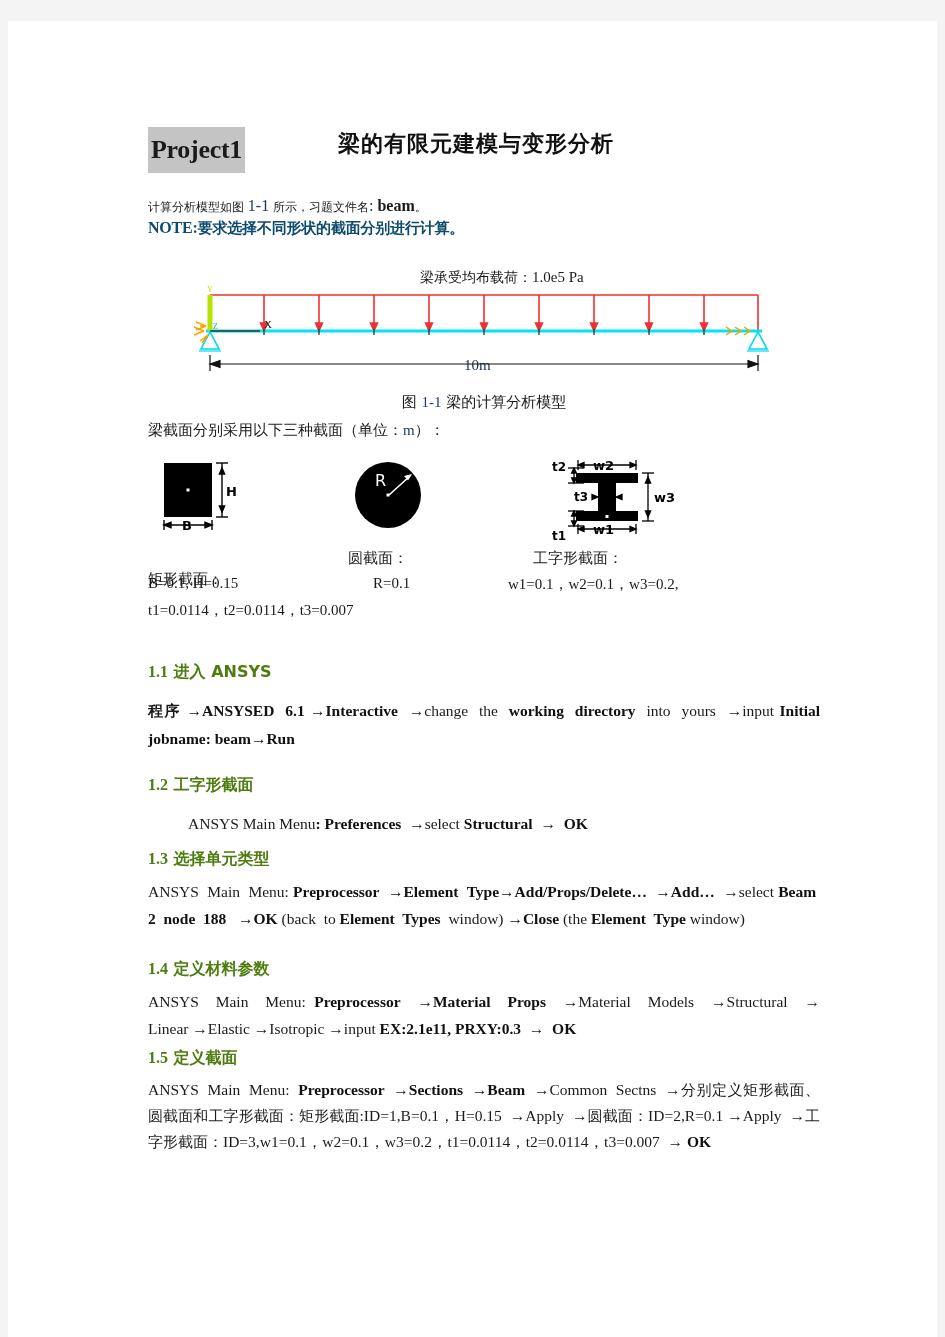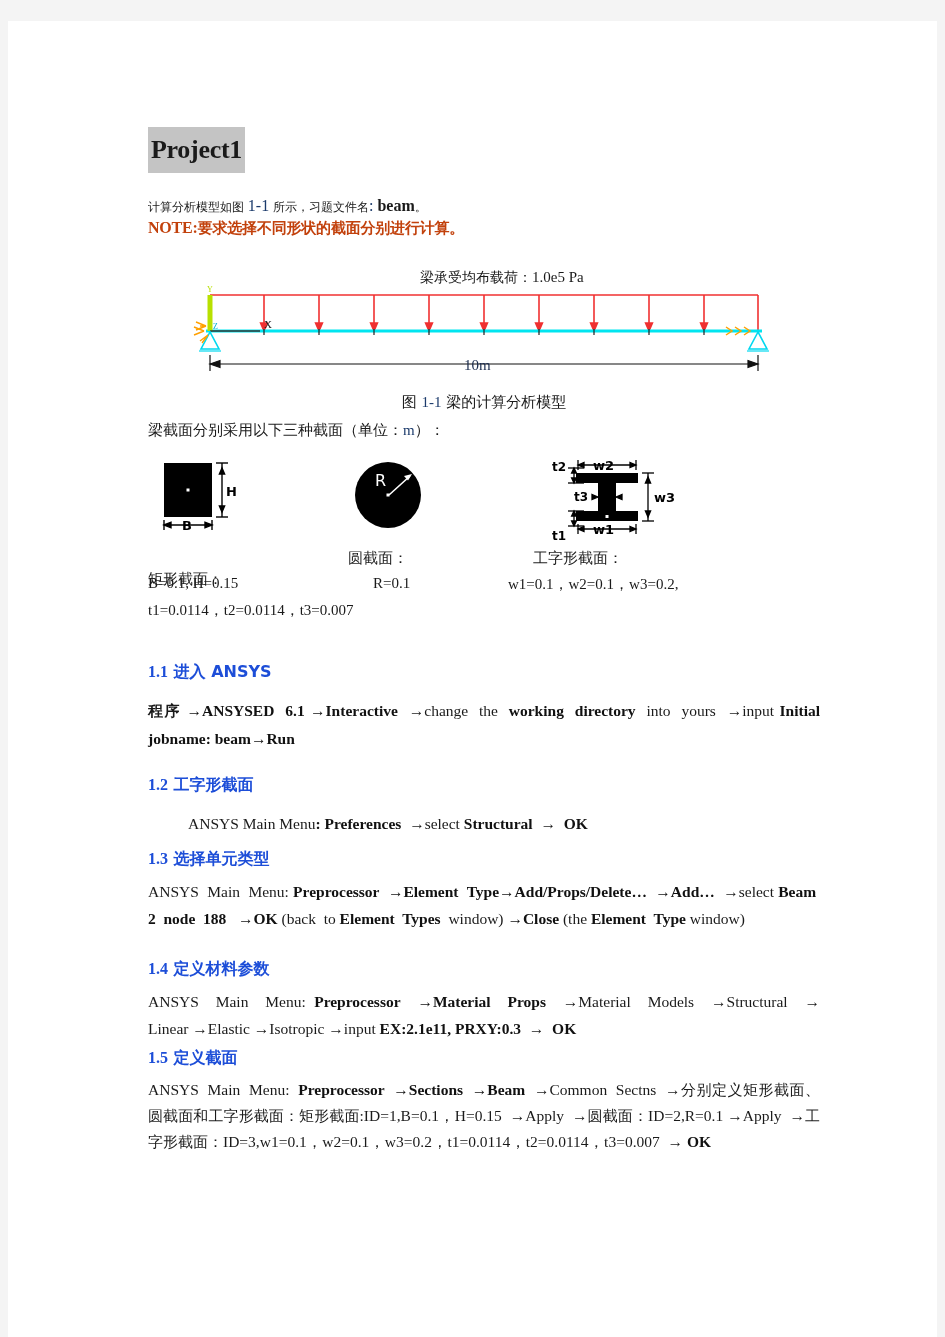--- a/index.html
+++ b/index.html
@@ -68,21 +68,21 @@
     line-height: 26px;
     color: #1a1a1a;
   }
   .intro .cn { font-family: "DejaVu Sans", sans-serif; font-size: 12px; }
   .intro .num { font-family: "Liberation Serif", serif; color:#1b3a6b; }
   .intro b { font-family: "Liberation Serif", serif; font-weight: bold; }
   .note {
     position: absolute;
     top: 198px;
     left: 0;
-    color: #c2410c;
+    color: #0c4a6e;
     font-weight: bold;
     font-size: 15px;
     font-family: "DejaVu Sans", sans-serif;
     letter-spacing: -0.2px;
   }
   .note .en { font-family: "Liberation Serif", serif; font-size: 16px; }
 
   
   .beam-fig {
     position: absolute;
@@ -183,21 +183,21 @@
     color: #1a1a1a;
   }
 
   
   .sec-head {
     position: absolute;
     left: 0;
     font-weight: bold;
     font-size: 16px;
     font-family: "DejaVu Sans", sans-serif;
-    color: #1d4ed8;
+    color: #4d7c0f;
   }
   .sec-head .n { font-family: "Liberation Serif", serif; font-size: 16px; }
   .sec-body {
     position: absolute;
     left: 0;
     width: 672px;
     font-family: "Liberation Serif", serif;
     font-size: 15.5px;
     line-height: 27px;
     color: #1a1a1a;
@@ -220,20 +220,21 @@
   .s15b { top: 1056px; line-height: 25px; }
 </style>
 </head>
 <body>
 
 <div class="page">
   <div class="content">
 
     <div class="title-row">
       <span class="proj-tag">Project1</span>
+      <span class="title-main">梁的有限元建模与变形分析</span>
     </div>
 
     <div class="intro">
       <span class="cn">计算分析模型如图 </span><span class="num">1-1</span><span class="cn"> 所示，习题文件名</span><span class="num">: </span><b>beam</b><span class="cn">。</span>
     </div>
     <div class="note">
       <span class="en">NOTE:</span><span>要求选择不同形状的截面分别进行计算。</span>
     </div>
 
     <div class="beam-fig">

